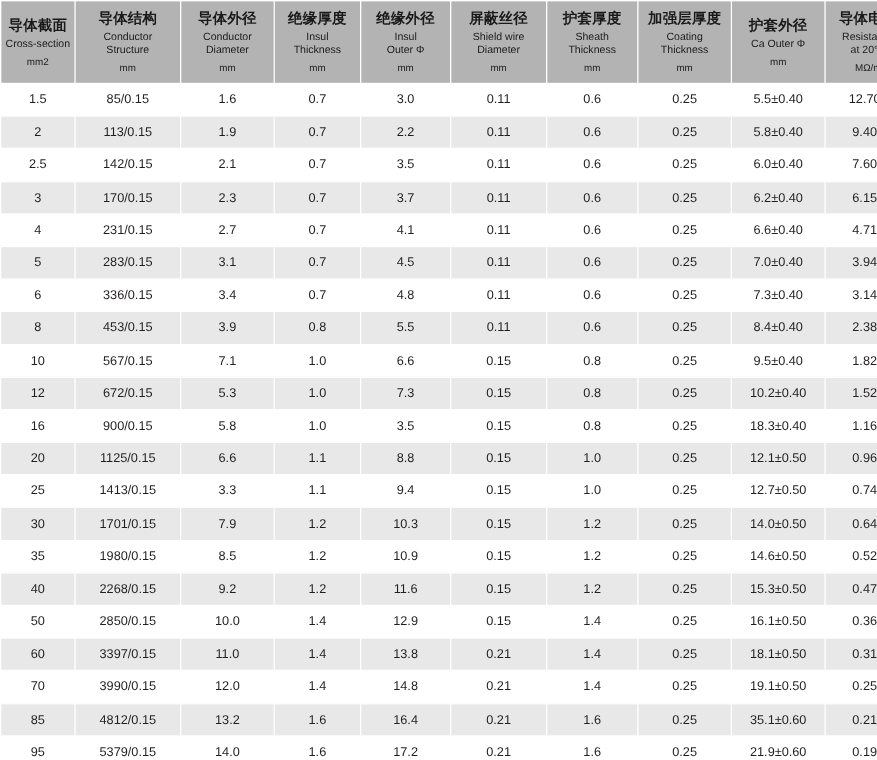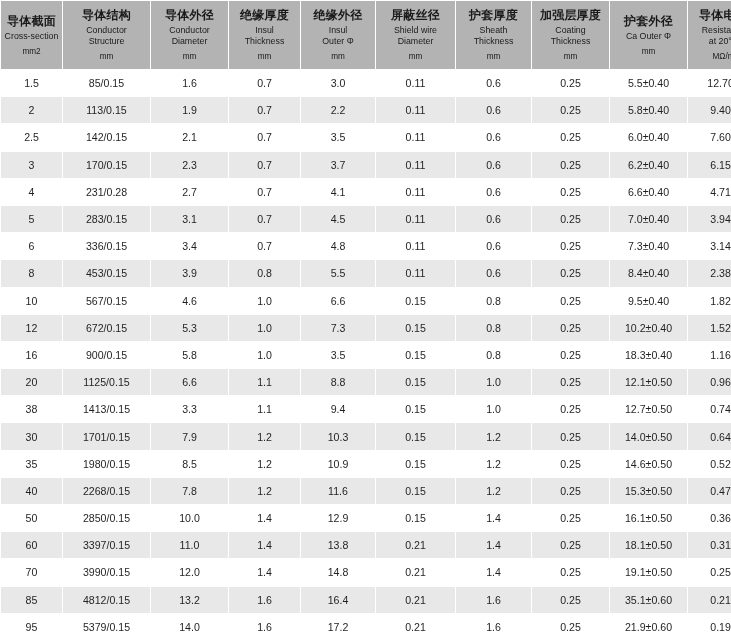--- a/index.html
+++ b/index.html
@@ -187,21 +187,21 @@
         <td>0.7</td>
         <td>3.7</td>
         <td>0.11</td>
         <td>0.6</td>
         <td>0.25</td>
         <td>6.2±0.40</td>
         <td>6.150</td>
       </tr>
       <tr>
         <td>4</td>
-        <td>231/0.28</td>
+        <td>231/0.15</td>
         <td>2.7</td>
         <td>0.7</td>
         <td>4.1</td>
         <td>0.11</td>
         <td>0.6</td>
         <td>0.25</td>
         <td>6.6±0.40</td>
         <td>4.710</td>
       </tr>
       <tr class="alt">
@@ -236,21 +236,21 @@
         <td>5.5</td>
         <td>0.11</td>
         <td>0.6</td>
         <td>0.25</td>
         <td>8.4±0.40</td>
         <td>2.380</td>
       </tr>
       <tr>
         <td>10</td>
         <td>567/0.15</td>
-        <td>4.6</td>
+        <td>7.1</td>
         <td>1.0</td>
         <td>6.6</td>
         <td>0.15</td>
         <td>0.8</td>
         <td>0.25</td>
         <td>9.5±0.40</td>
         <td>1.820</td>
       </tr>
       <tr class="alt">
         <td>12</td>
@@ -282,21 +282,21 @@
         <td>6.6</td>
         <td>1.1</td>
         <td>8.8</td>
         <td>0.15</td>
         <td>1.0</td>
         <td>0.25</td>
         <td>12.1±0.50</td>
         <td>0.960</td>
       </tr>
       <tr>
-        <td>38</td>
+        <td>25</td>
         <td>1413/0.15</td>
         <td>3.3</td>
         <td>1.1</td>
         <td>9.4</td>
         <td>0.15</td>
         <td>1.0</td>
         <td>0.25</td>
         <td>12.7±0.50</td>
         <td>0.743</td>
       </tr>
@@ -320,21 +320,21 @@
         <td>10.9</td>
         <td>0.15</td>
         <td>1.2</td>
         <td>0.25</td>
         <td>14.6±0.50</td>
         <td>0.527</td>
       </tr>
       <tr class="alt">
         <td>40</td>
         <td>2268/0.15</td>
-        <td>7.8</td>
+        <td>9.2</td>
         <td>1.2</td>
         <td>11.6</td>
         <td>0.15</td>
         <td>1.2</td>
         <td>0.25</td>
         <td>15.3±0.50</td>
         <td>0.473</td>
       </tr>
       <tr>
         <td>50</td>

